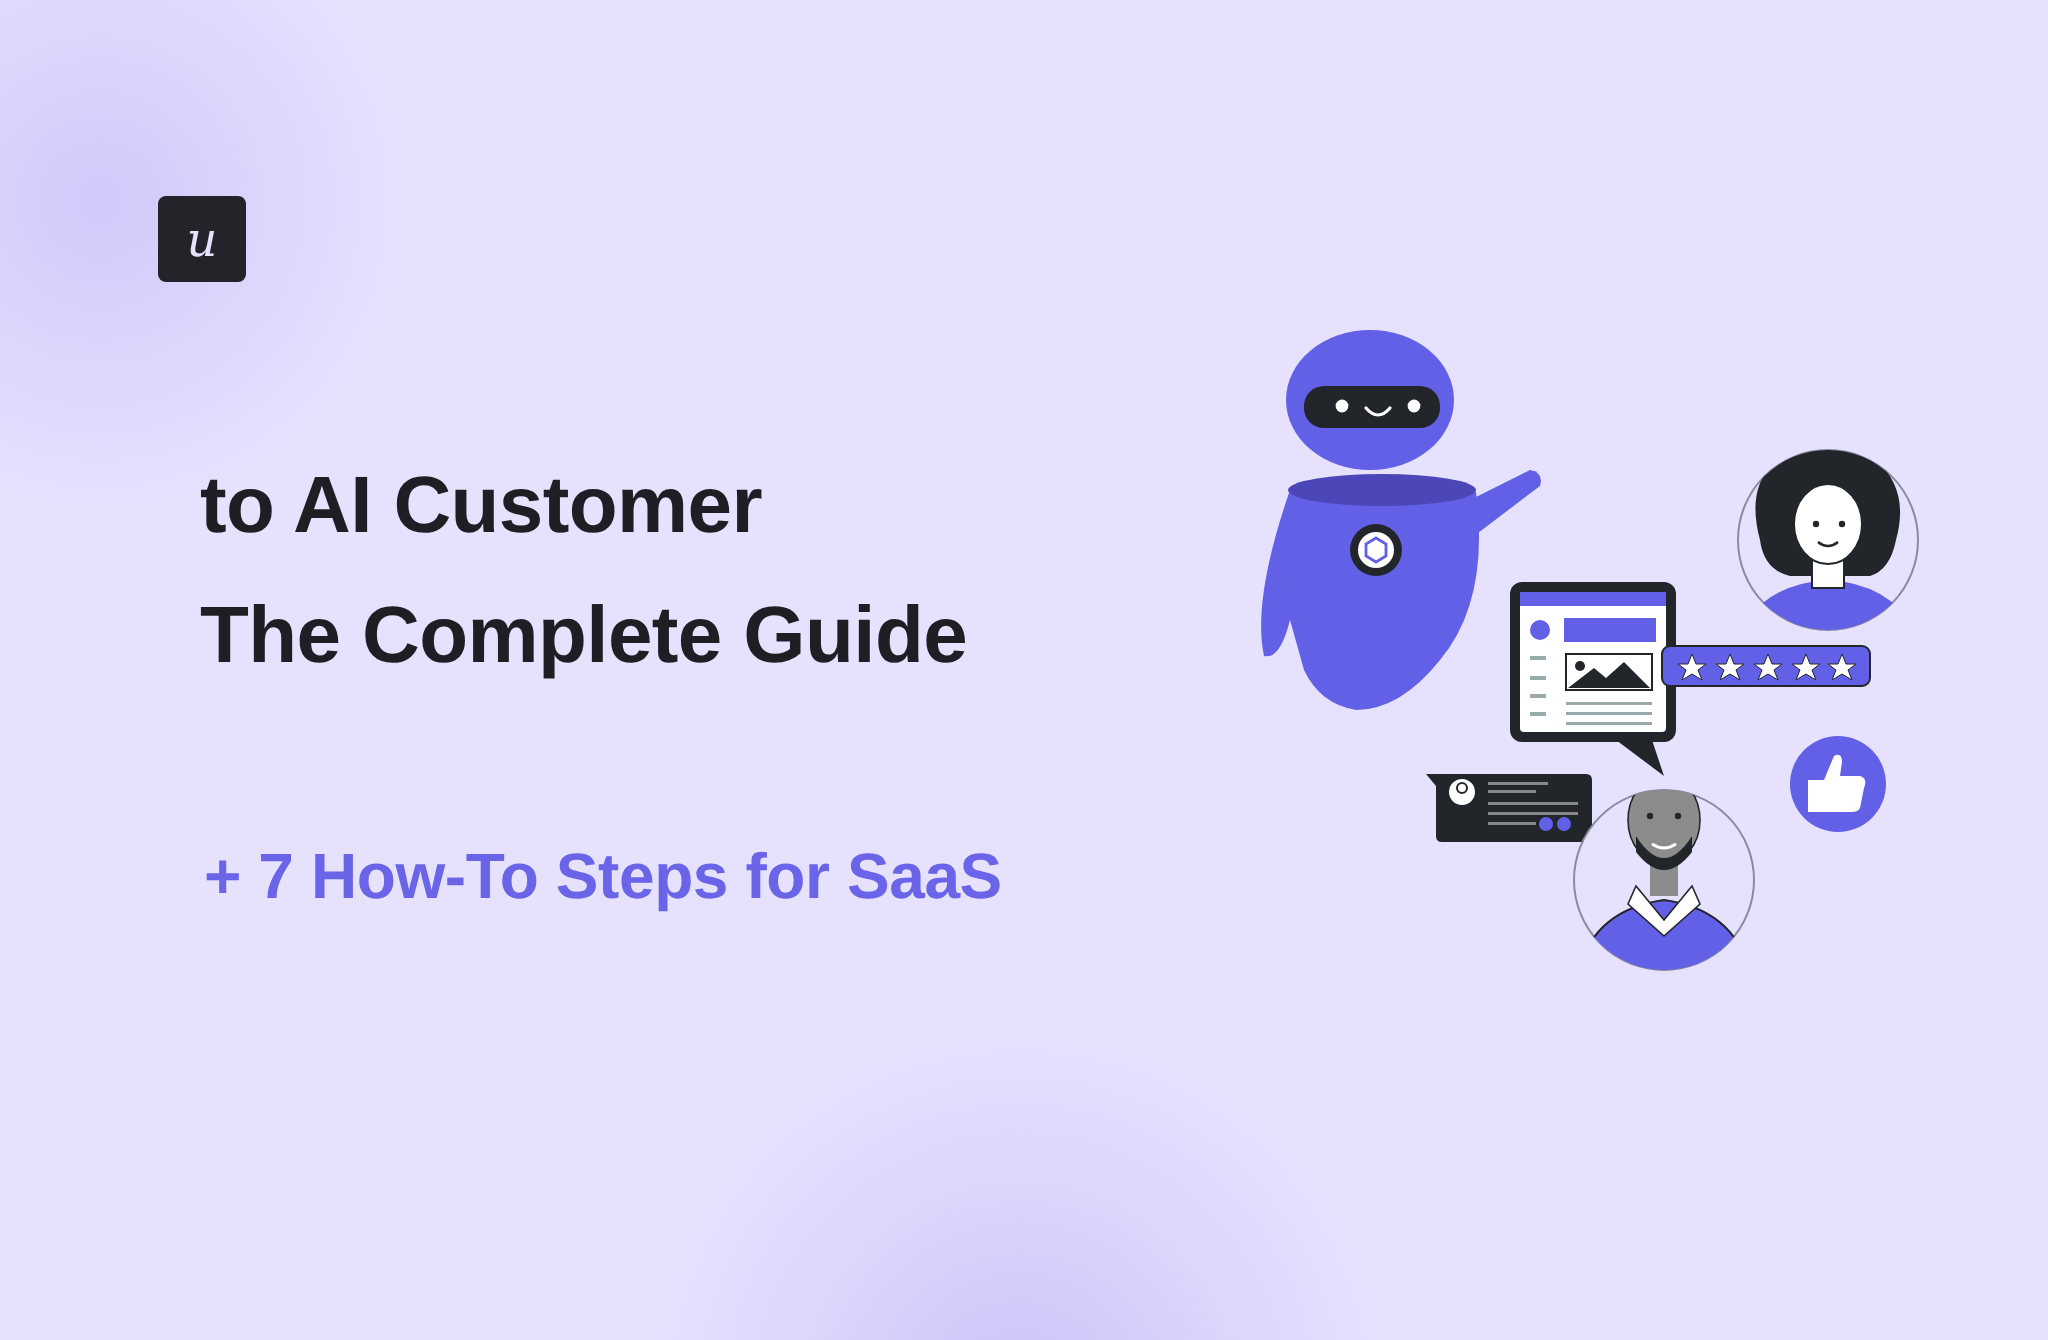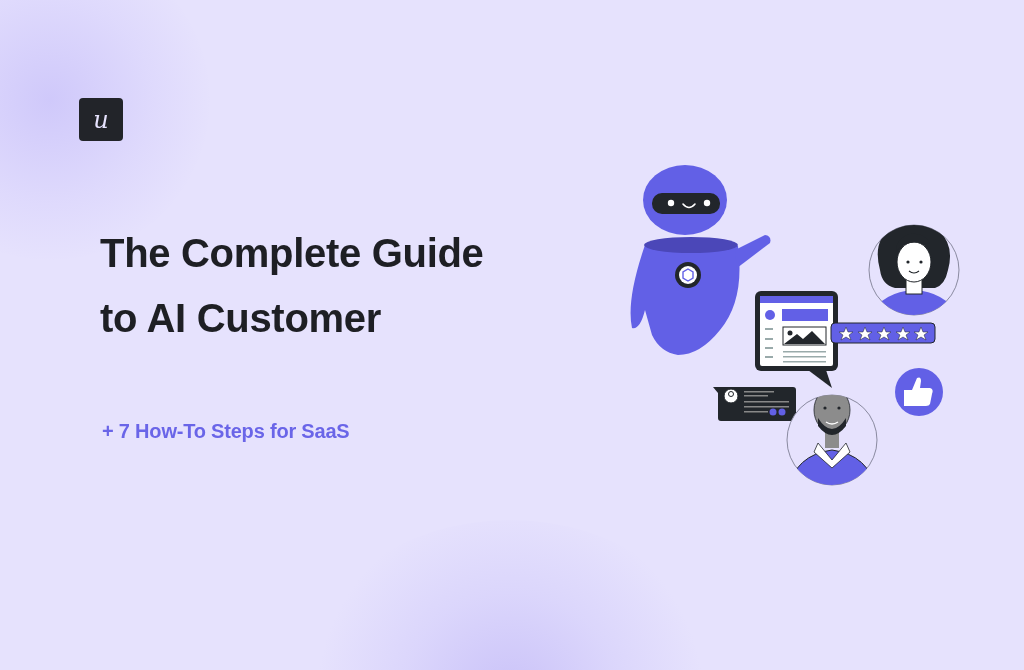--- a/index.html
+++ b/index.html
@@ -22,37 +22,37 @@
     display:flex; align-items:center; justify-content:center;
     color:#e6e2fd; font-family:"DejaVu Serif", serif; font-style:italic; font-size:24px;
   }
   .title {
     position:absolute; left:100px; top:221px; margin:0;
     font-size:40px; font-weight:700; color:#1e1f24; line-height:65px; letter-spacing:-0.3px;
   }
   .title span { display:block; }
   .subtitle {
     position:absolute; left:102px; top:420px; margin:0;
-    font-size:20px; font-weight:700; color:#6a65e8; letter-spacing:-0.2px;
+    font-size:32px; font-weight:700; color:#6a65e8; letter-spacing:-0.2px;
   }
   .illus { position:absolute; left:0; top:0; }
 </style>
 </head>
 <body>
 
 <div class="bg-glow-tl"></div>
 <div class="bg-glow-bottom"></div>
 
 <div class="logo">
   <span>u</span>
 </div>
 
 <h1 class="title">
+  <span>to AI Customer</span>
   <span>The Complete Guide</span>
-  <span>to AI Customer</span>
 </h1>
 <h2 class="subtitle">+ 7 How-To Steps for SaaS</h2>
 
 <svg class="illus" width="1024" height="670" viewBox="0 0 1024 670">
 
   <g>
 
     <path d="M645 245 Q700 235 738 246 Q745 300 720 330 Q700 355 678 355 Q660 352 652 335 L645 310 Q640 330 632 328 Q626 300 645 245 Z" fill="#6260e6"></path>
     <ellipse cx="691" cy="245" rx="47" ry="8" fill="#4b47b8"></ellipse>
 

